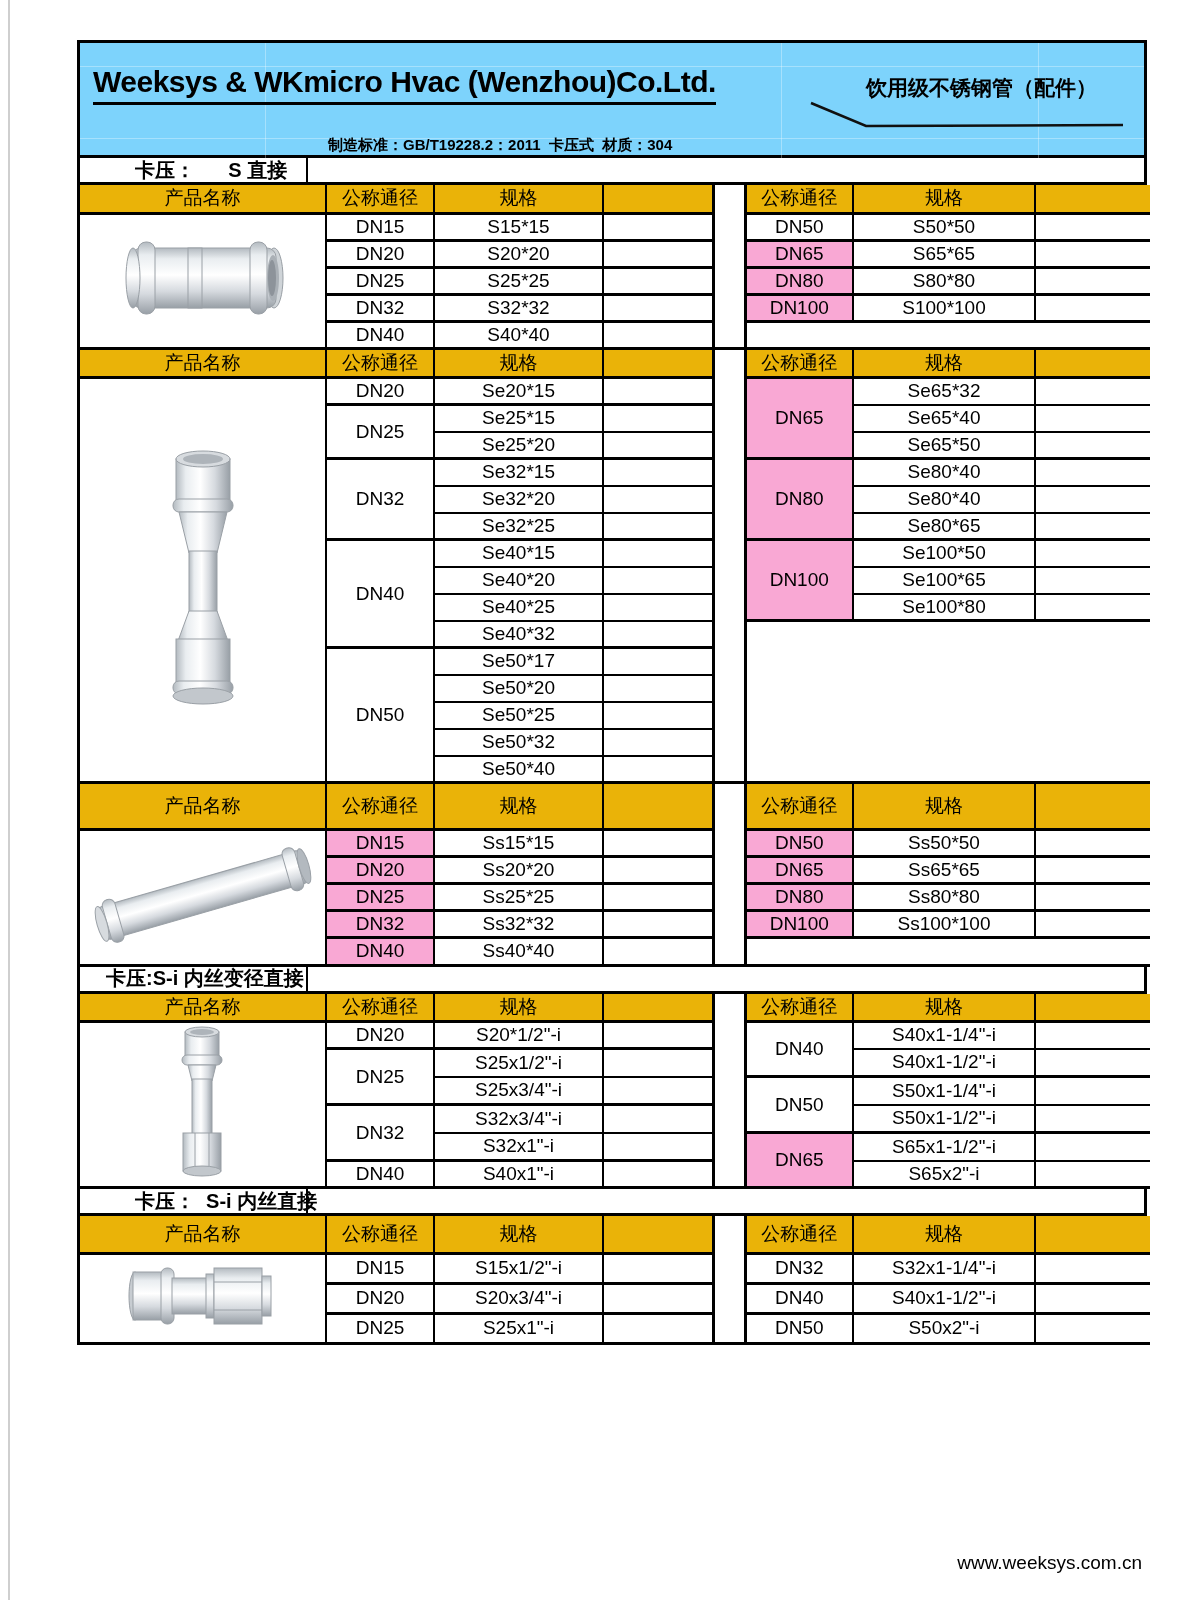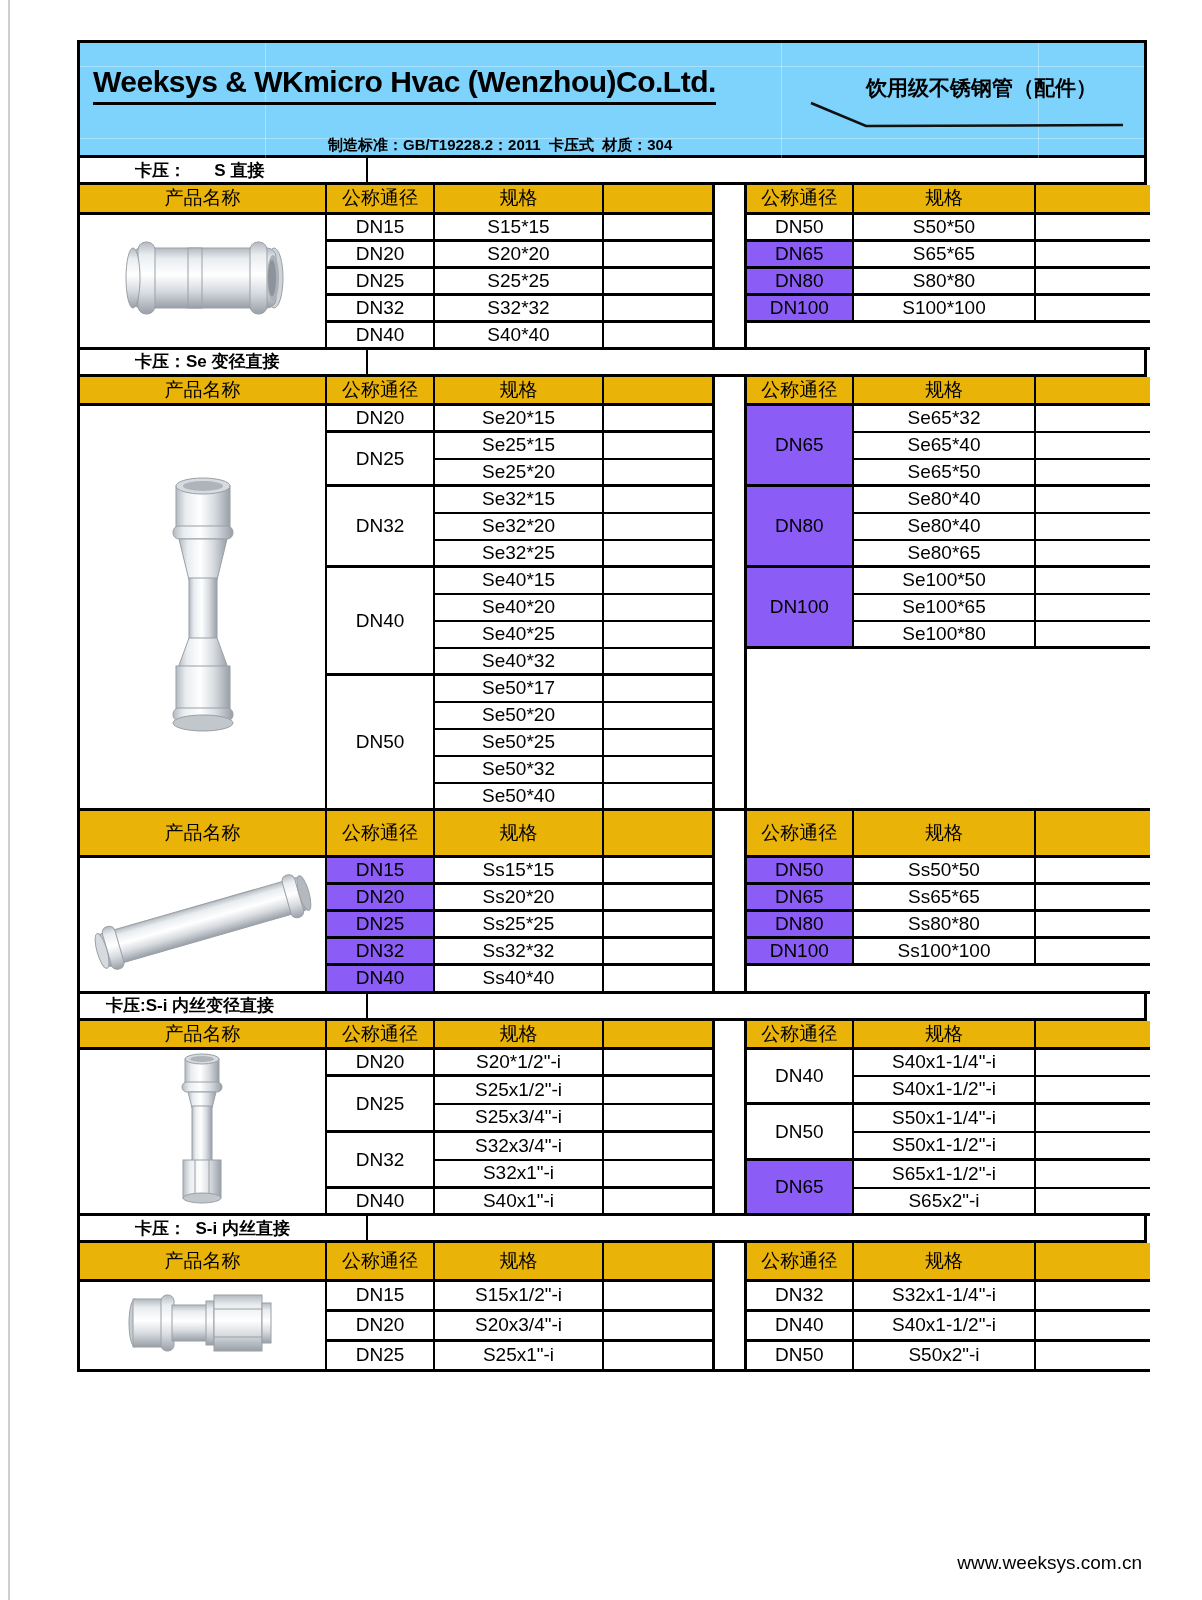--- a/index.html
+++ b/index.html
@@ -15,37 +15,37 @@
   .band { position:relative; height:115px; background:#7dd3fc; border-bottom:3px solid #000; }
   .band .gl { position:absolute; background:rgba(255,255,255,0.32); }
   .company { position:absolute; left:13px; top:22px; font-size:30px; font-weight:bold;
     letter-spacing:-0.5px; border-bottom:3px solid #000; padding-bottom:3px; white-space:pre; }
   .cn-title { position:absolute; left:786px; top:31px; font-size:21px; font-weight:bold; white-space:pre; }
   .std { position:absolute; left:248px; top:93px; font-size:15px; font-weight:bold; white-space:pre; }
   .callout { position:absolute; left:0; top:0; }
 
   
   .sec { height:27px; border-bottom:3px solid #000; background:#fff; display:flex; }
-  .sec .c1lab { width:288px; height:100%; border-right:2px solid #000; display:flex;
-    align-items:center; padding-left:55px; font-size:17px; font-weight:bold; white-space:pre; }
+  .sec .c1lab { width:228px; height:100%; border-right:2px solid #000; display:flex;
+    align-items:center; padding-left:55px; font-size:20px; font-weight:bold; white-space:pre; }
   .sec.tight .c1lab { padding-left:26px; }
 
   
   table.ft { border-collapse:collapse; table-layout:fixed; width:1070px;
     border-bottom:3px solid #000; background:#fff; }
   .ft th { background:#eab308; border:2px solid #000; border-top:none; border-bottom:3px solid #000;
     font-weight:normal; font-size:19px; height:28px; padding:0; }
   .ft td { border:2px solid #000; text-align:center; vertical-align:middle;
     font-size:19px; height:27px; padding:0; background:#fff; }
   .ft th.c1, .ft td.photo { border-left:none; }
   .ft th.last, .ft td.last { border-right:none; }
   .ft th.gap, .ft td.gap { background:#fff; border-top:none; border-bottom:none;
     border-left:3px solid #000; border-right:3px solid #000; }
   .ft td.gs { border-top:3px solid #000; }
-  .ft td.gray { background:#8b5cf6; }
+  .ft td.gray { background:#f9a8d4; }
   .ft td.photo { background:#fff; }
   .ft td.void { border:none; border-top:3px solid #000; }
   .t2 th { height:45px; }
   .t4 th { height:37px; }
   .t4 td { height:30px; }
 
   
   .pgnum { position:absolute; left:540px; top:1620px; font-size:20px; }
   .site  { position:absolute; right:60px; top:1552px; font-size:19px;text-align:right; }
 
@@ -164,23 +164,20 @@
       </tr>
       <tr>
         <td class="dn gs">DN40</td>
         <td class="spec gs">S40*40</td>
         <td class="blank gs"></td>
         <td class="void last" colspan="3"></td>
       </tr>
     </tbody>
       </table>
 
-    <div class="sec">
-      <div class="c1lab">卡压：Se 变径直接</div>
-    </div>
     <table class="ft t1">
       <colgroup>
           <col style="width:246px">
           <col style="width:108px">
           <col style="width:169px">
           <col style="width:110px">
           <col style="width:32px">
           <col style="width:108px">
           <col style="width:182px">
           <col style="width:115px">

